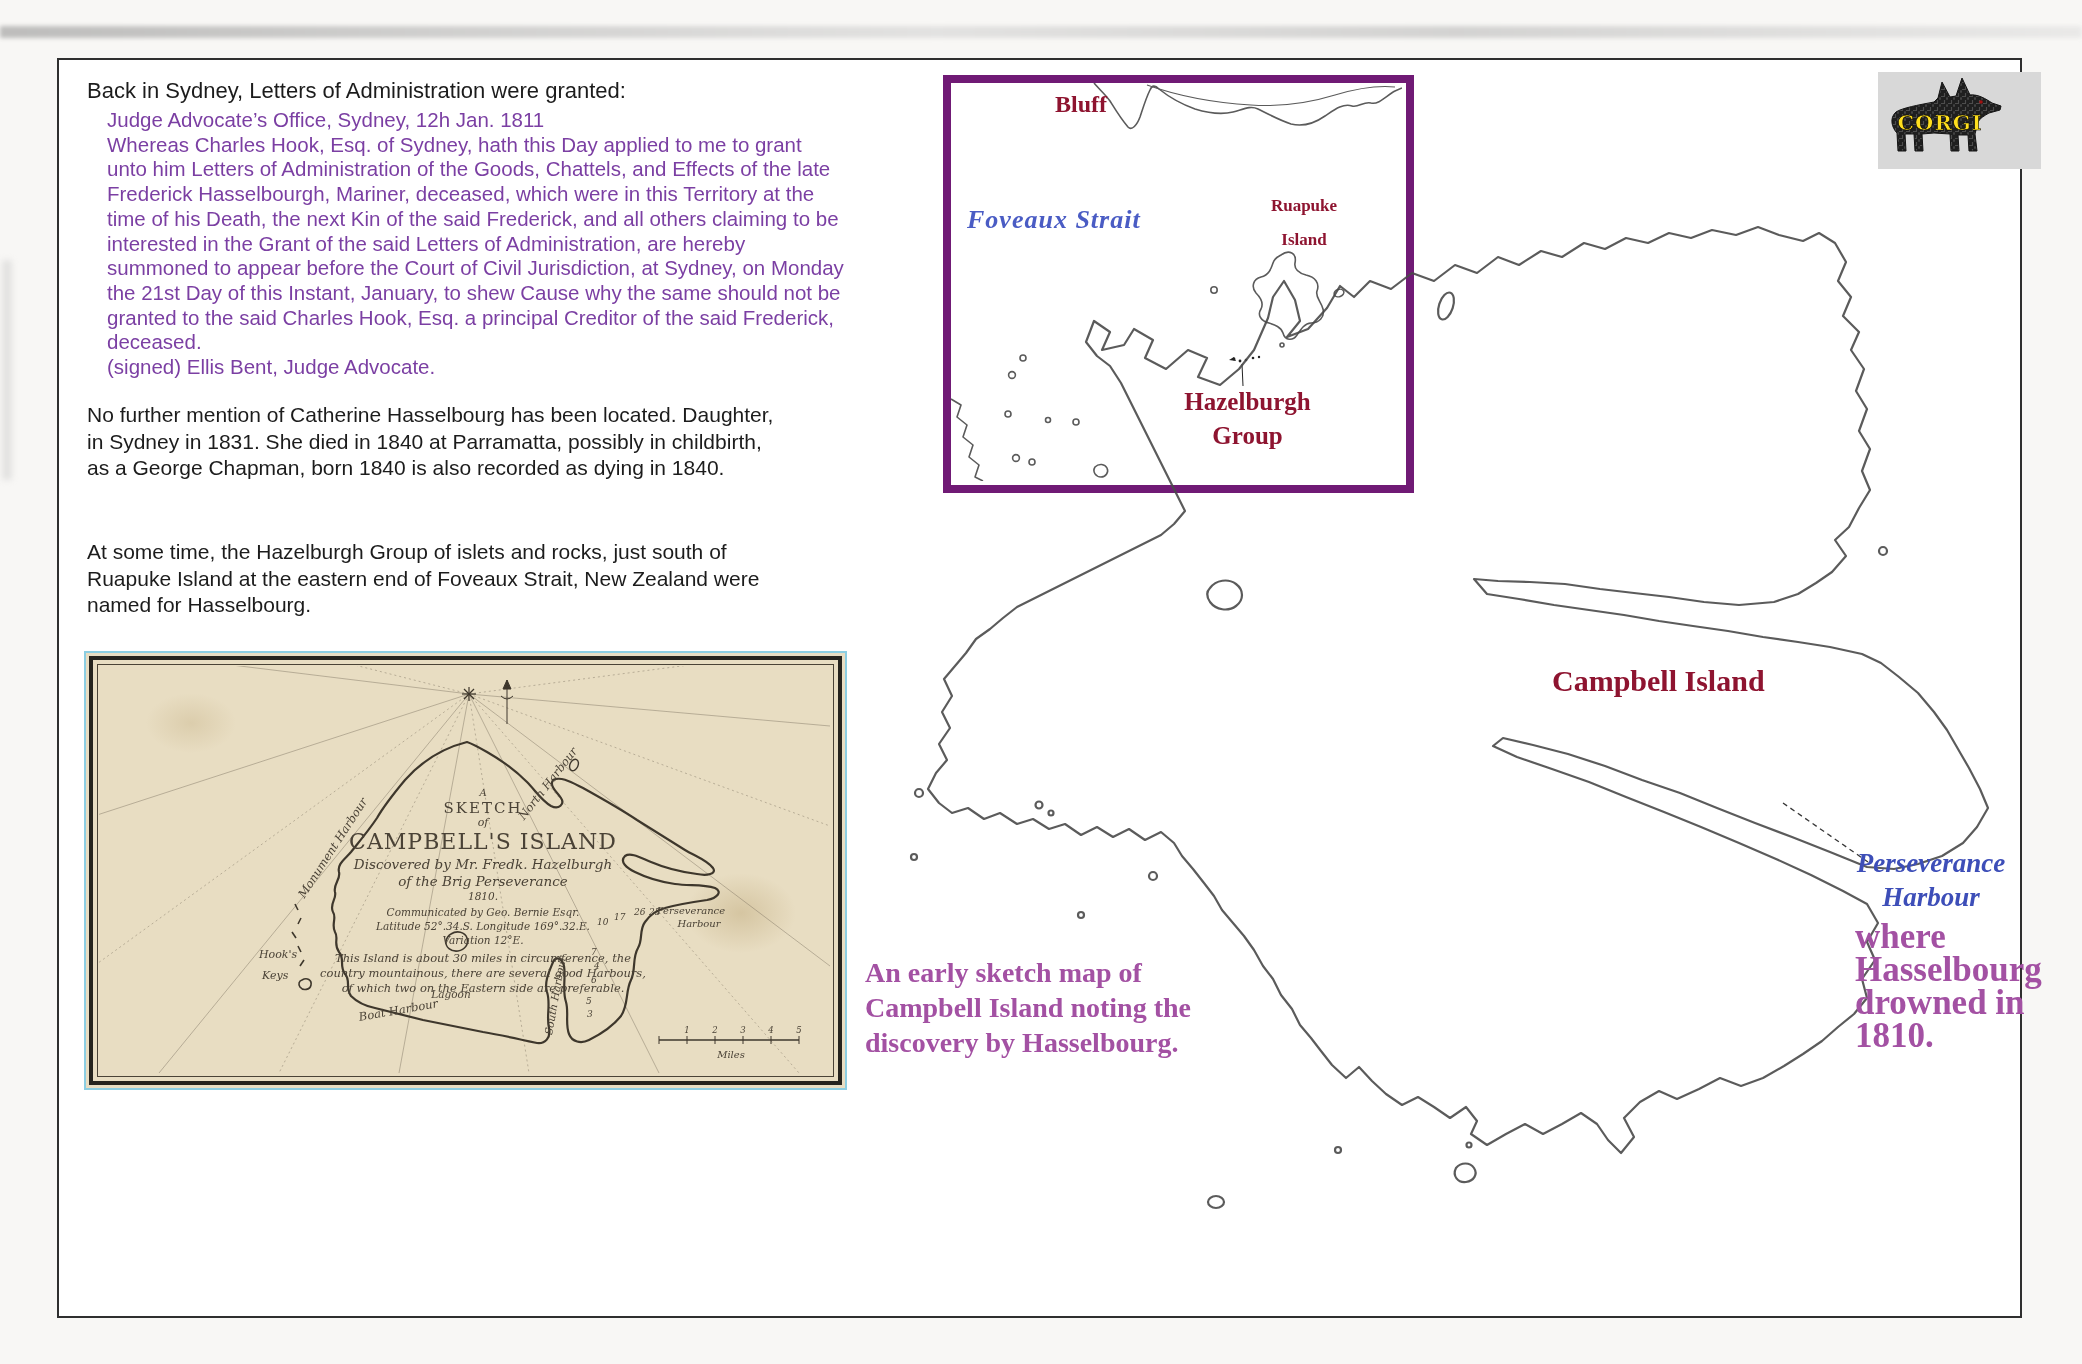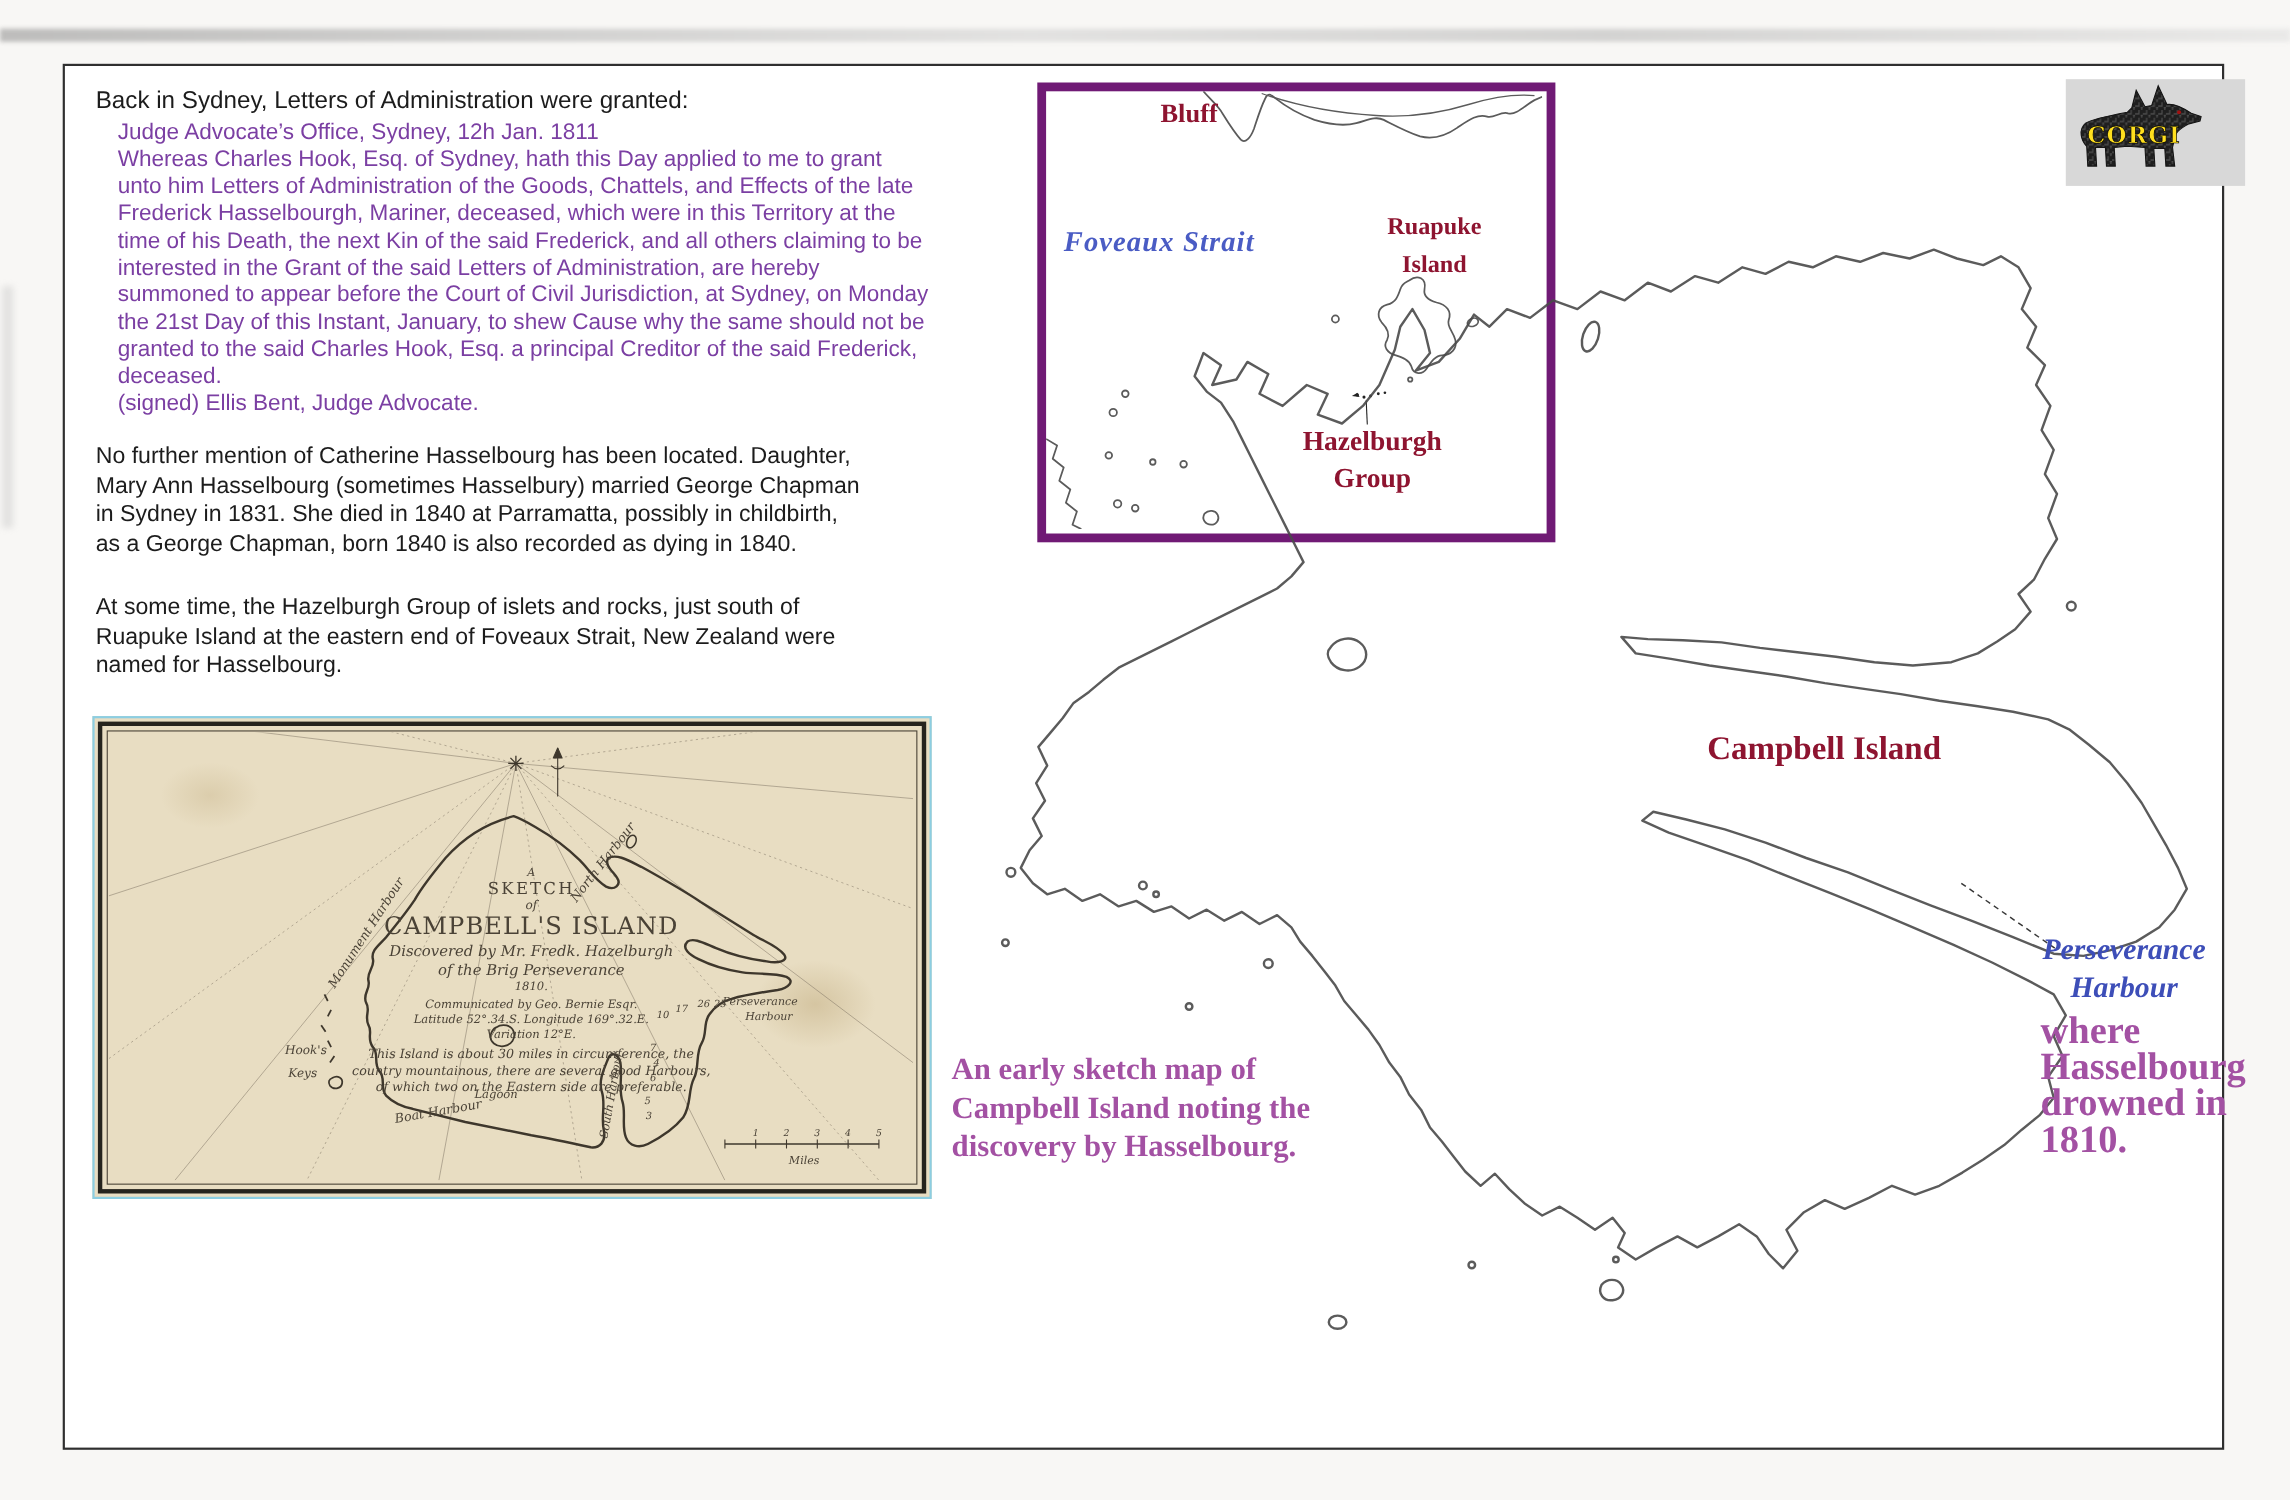--- a/index.html
+++ b/index.html
@@ -69,21 +69,20 @@
   <div class="line">interested in the Grant of the said Letters of Administration, are hereby</div>
   <div class="line">summoned to appear before the Court of Civil Jurisdiction, at Sydney, on Monday</div>
   <div class="line">the 21st Day of this Instant, January, to shew Cause why the same should not be</div>
   <div class="line">granted to the said Charles Hook, Esq. a principal Creditor of the said Frederick,</div>
   <div class="line">deceased.</div>
   <div class="line">(signed) Ellis Bent, Judge Advocate.</div>
 </div>
 
 <div class="abs para p2">
   <div class="line">No further mention of Catherine Hasselbourg has been located. Daughter,</div>
-  <div class="line">Mary Ann Hasselbourg (sometimes Hasselbury) married George Chapman</div>
   <div class="line">in Sydney in 1831. She died in 1840 at Parramatta, possibly in childbirth,</div>
   <div class="line">as a George Chapman, born 1840 is also recorded as dying in 1840.</div>
 </div>
 
 <div class="abs para p3">
   <div class="line">At some time, the Hazelburgh Group of islets and rocks, just south of</div>
   <div class="line">Ruapuke Island at the eastern end of Foveaux Strait, New Zealand were</div>
   <div class="line">named for Hasselbourg.</div>
 </div>
 
@@ -109,21 +108,21 @@
         <circle cx="289" cy="278" r="1.4"></circle>
       <circle cx="295" cy="277" r="1.3"></circle>
         <circle cx="302" cy="275" r="1.3"></circle>
       <circle cx="308" cy="274" r="1.2"></circle>
         <path d="M278,277 l5,-3 2,4 z"></path>
     </g>
     <line x1="291" y1="281" x2="292" y2="303" stroke="#222" stroke-width="1"></line>
   </svg>
   <div class="inset-label darkred" style="left:104px;top:8px;font-size:24px">Bluff</div>
   <div class="inset-label blueital" style="left:16px;top:122px;font-size:26px;letter-spacing:1px;color:#4a5cc4">Foveaux Strait</div>
-  <div class="inset-label darkred center" style="left:298px;top:106px;width:110px;font-size:22px;line-height:34px">
+  <div class="inset-label darkred center" style="left:298px;top:106px;width:110px;font-size:17px;line-height:34px">
     <div>Ruapuke</div>
     <div>Island</div>
   </div>
   <div class="inset-label darkred center" style="left:224px;top:302px;width:145px;font-size:25px;line-height:34px">
     <div>Hazelburgh</div>
     <div>Group</div>
   </div>
 </div>
 
 <div class="abs logo">

